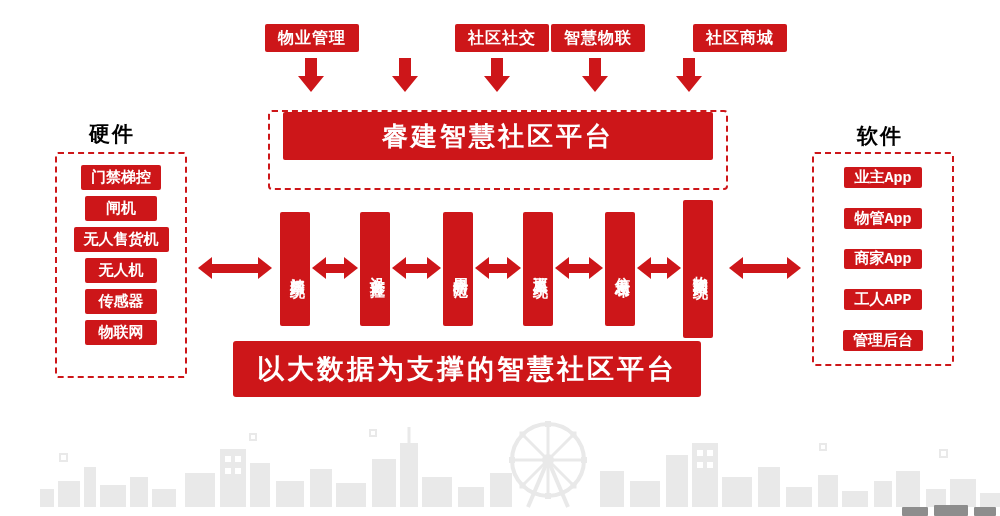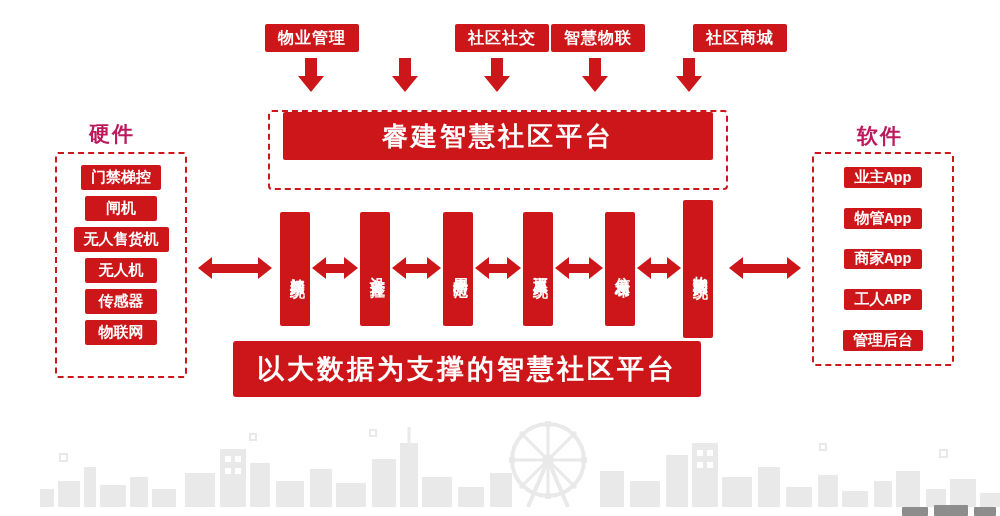--- a/index.html
+++ b/index.html
@@ -14,21 +14,21 @@
   }
   .top-module{height:28px;font-size:16px;padding:0 13px;letter-spacing:1px;}
   
   .arrow-down{position:absolute;width:26px;top:58px;}
   .arrow-down .shaft{width:12px;height:18px;background:#cd1619;margin:0 auto;}
   .arrow-down .head{width:0;height:0;border-left:13px solid transparent;border-right:13px solid transparent;border-top:16px solid #cd1619;margin:0 auto;}
   
   .platform-dashed{position:absolute;left:268px;top:110px;width:460px;height:80px;border:2px dashed #cd1619;border-radius:4px;box-sizing:border-box;display:flex;align-items:flex-start;justify-content:center;}
   .platform-box{position:relative;width:430px;height:48px;font-size:26px;letter-spacing:3px;}
   
-  .side-title{position:absolute;color:#be185d;font-size:21px;font-weight:bold;letter-spacing:2px;}
+  .side-title{position:absolute;color:#000000;font-size:21px;font-weight:bold;letter-spacing:2px;}
   .side-dashed{position:absolute;border:2px dashed #cd1619;border-radius:3px;box-sizing:border-box;display:flex;flex-direction:column;align-items:center;}
   .side-item{position:relative;height:25px;font-size:15px;padding:0 10px;min-width:72px;box-sizing:border-box;}
   #hardware-panel{left:55px;top:152px;width:132px;height:226px;padding:11px 0;gap:6px;}
   #software-panel{left:812px;top:152px;width:142px;height:214px;padding:13px 0;gap:20px;}
   
   .vbox{
     width:30px;font-size:15px;letter-spacing:2px;padding:6px 0;box-sizing:border-box;
     writing-mode:vertical-rl;text-orientation:upright;
   }
   

